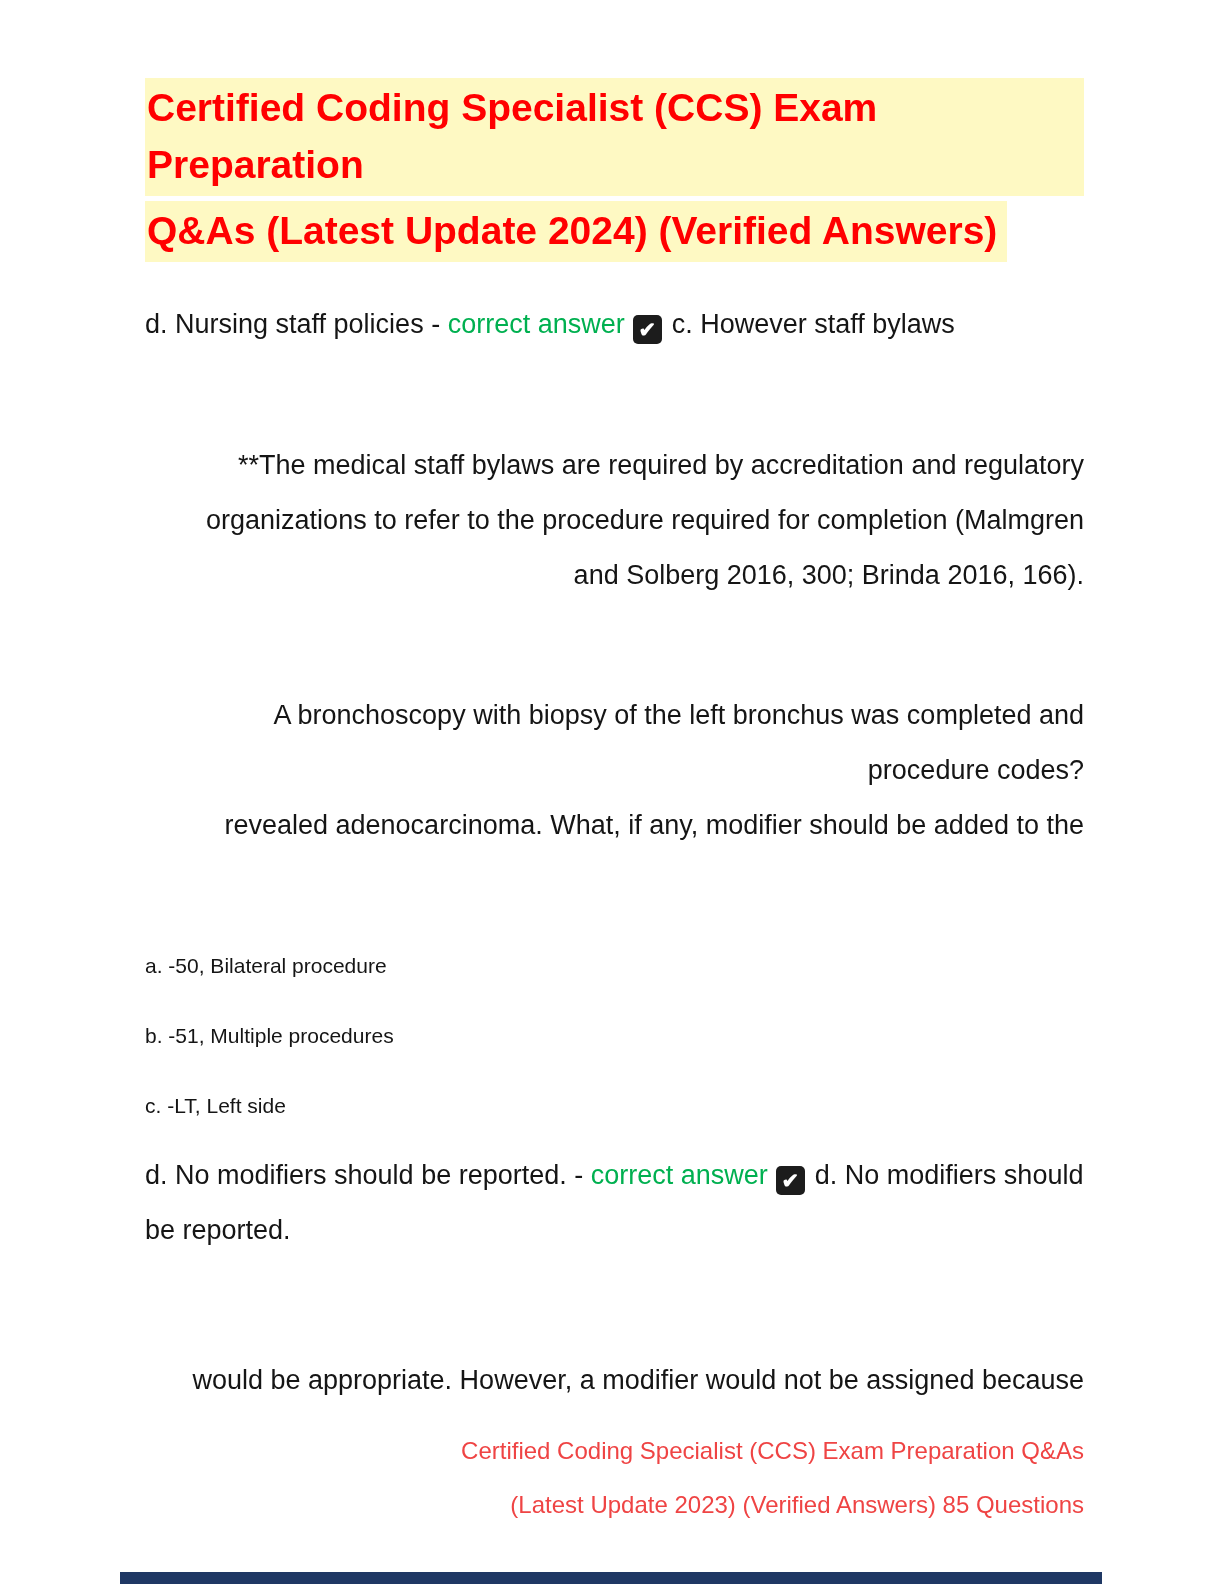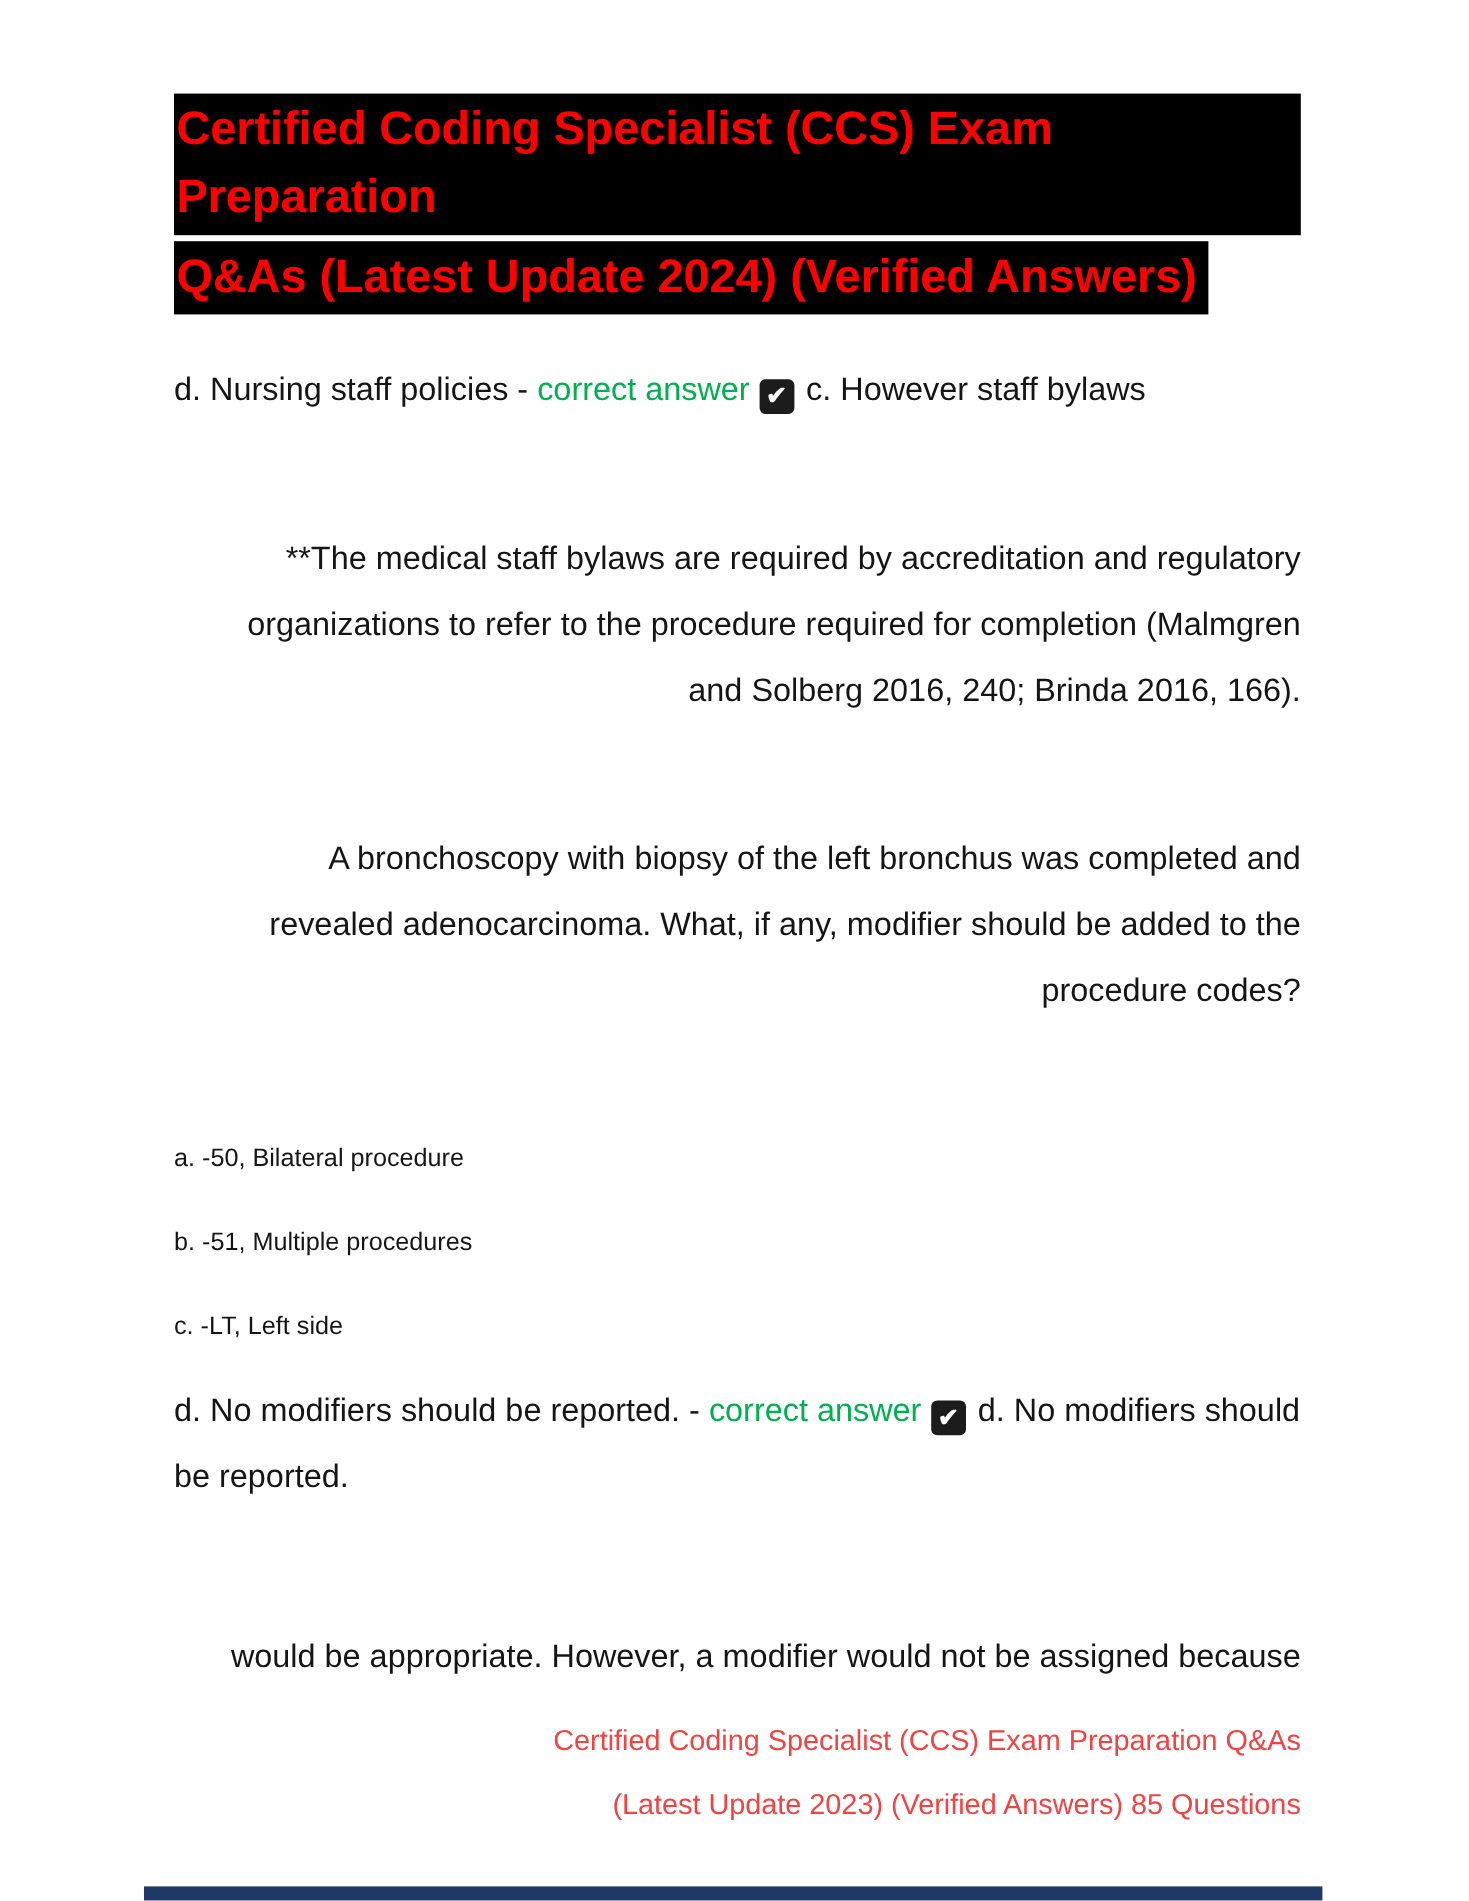--- a/index.html
+++ b/index.html
@@ -15,21 +15,21 @@
     overflow: hidden;
   }
   .doc-title {
     margin-bottom: 30px;
   }
   .doc-title .title-line {
     line-height: 57px;
   }
   .doc-title .hl {
     display: inline-block;
-    background: #000000;
+    background: #fef9c3;
     color: #ff0000;
     font-weight: 700;
     font-size: 39px;
     padding: 1px 10px 3px 2px;
   }
   .body-text {
     font-size: 27px;
   }
   .line {
     line-height: 55px;
@@ -108,27 +108,27 @@
     </div>
   </div>
 
   <div class="qa-line qa-wrap">
     <span>d. Nursing staff policies - </span><span class="correct-label">correct answer</span><span class="check-icon">✔</span><span>c. However staff bylaws</span>
   </div>
 
   <div class="body-text para para-expl1">
     <div class="line">**The medical staff bylaws are required by accreditation and regulatory</div>
     <div class="line">organizations to refer to the procedure required for completion (Malmgren</div>
-    <div class="line">and Solberg 2016, 240; Brinda 2016, 166).</div>
+    <div class="line">and Solberg 2016, 300; Brinda 2016, 166).</div>
   </div>
 
   <div class="body-text para para-question">
     <div class="line">A bronchoscopy with biopsy of the left bronchus was completed and</div>
+    <div class="line">procedure codes?</div>
     <div class="line">revealed adenocarcinoma. What, if any, modifier should be added to the</div>
-    <div class="line">procedure codes?</div>
   </div>
 
   <div>
     <div class="option">a. -50, Bilateral procedure</div>
     <div class="option">b. -51, Multiple procedures</div>
     <div class="option">c. -LT, Left side</div>
   </div>
 
   <div class="qa2 qa-wrap">
     <span>d. No modifiers should be reported. - </span><span class="correct-label">correct answer</span><span class="check-icon">✔</span><span>d. No modifiers should be reported.</span>

